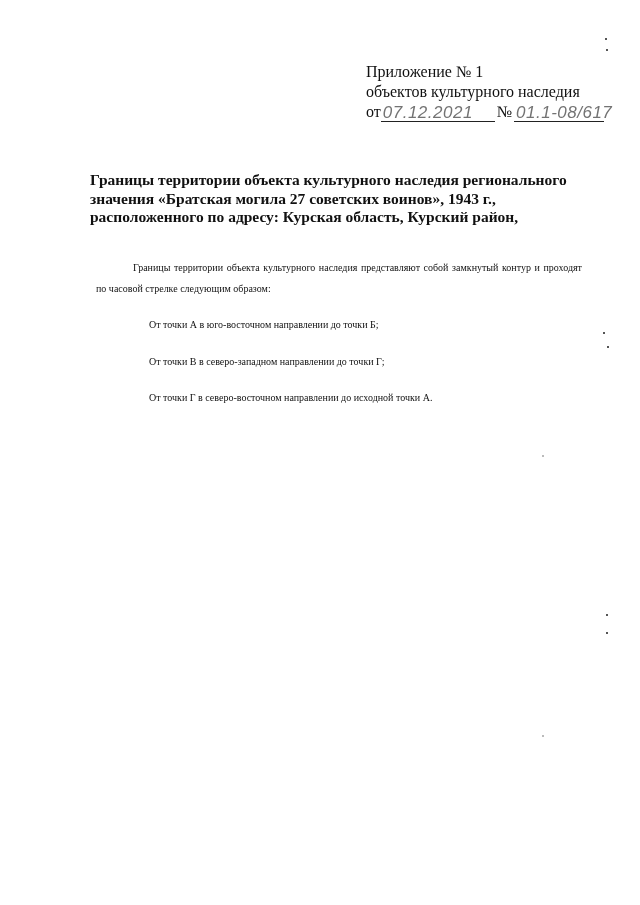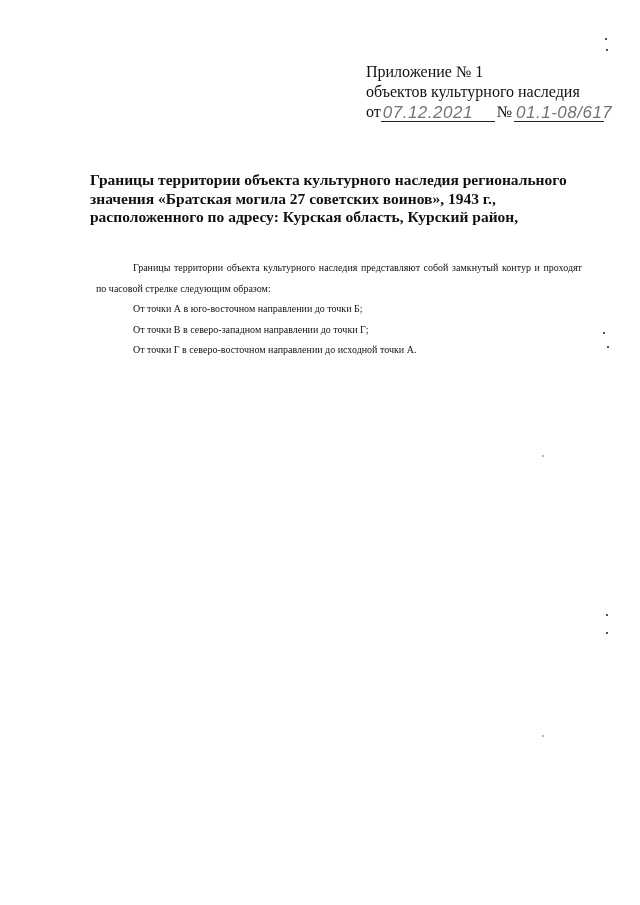--- a/index.html
+++ b/index.html
@@ -65,21 +65,21 @@
       top: 258px;
       font-size: 10px;
       line-height: 20.5px;
     }
     .para {
       text-align: justify;
       text-indent: 37px;
       margin: 0;
     }
     .item {
-      margin: 0;
+      margin: 16px;
       padding-left: 37px;
       white-space: nowrap;
     }
     .artifact {
       position: absolute;
       width: 2px; height: 2px;
       background: #555;
     }
   </style>
 </head>

